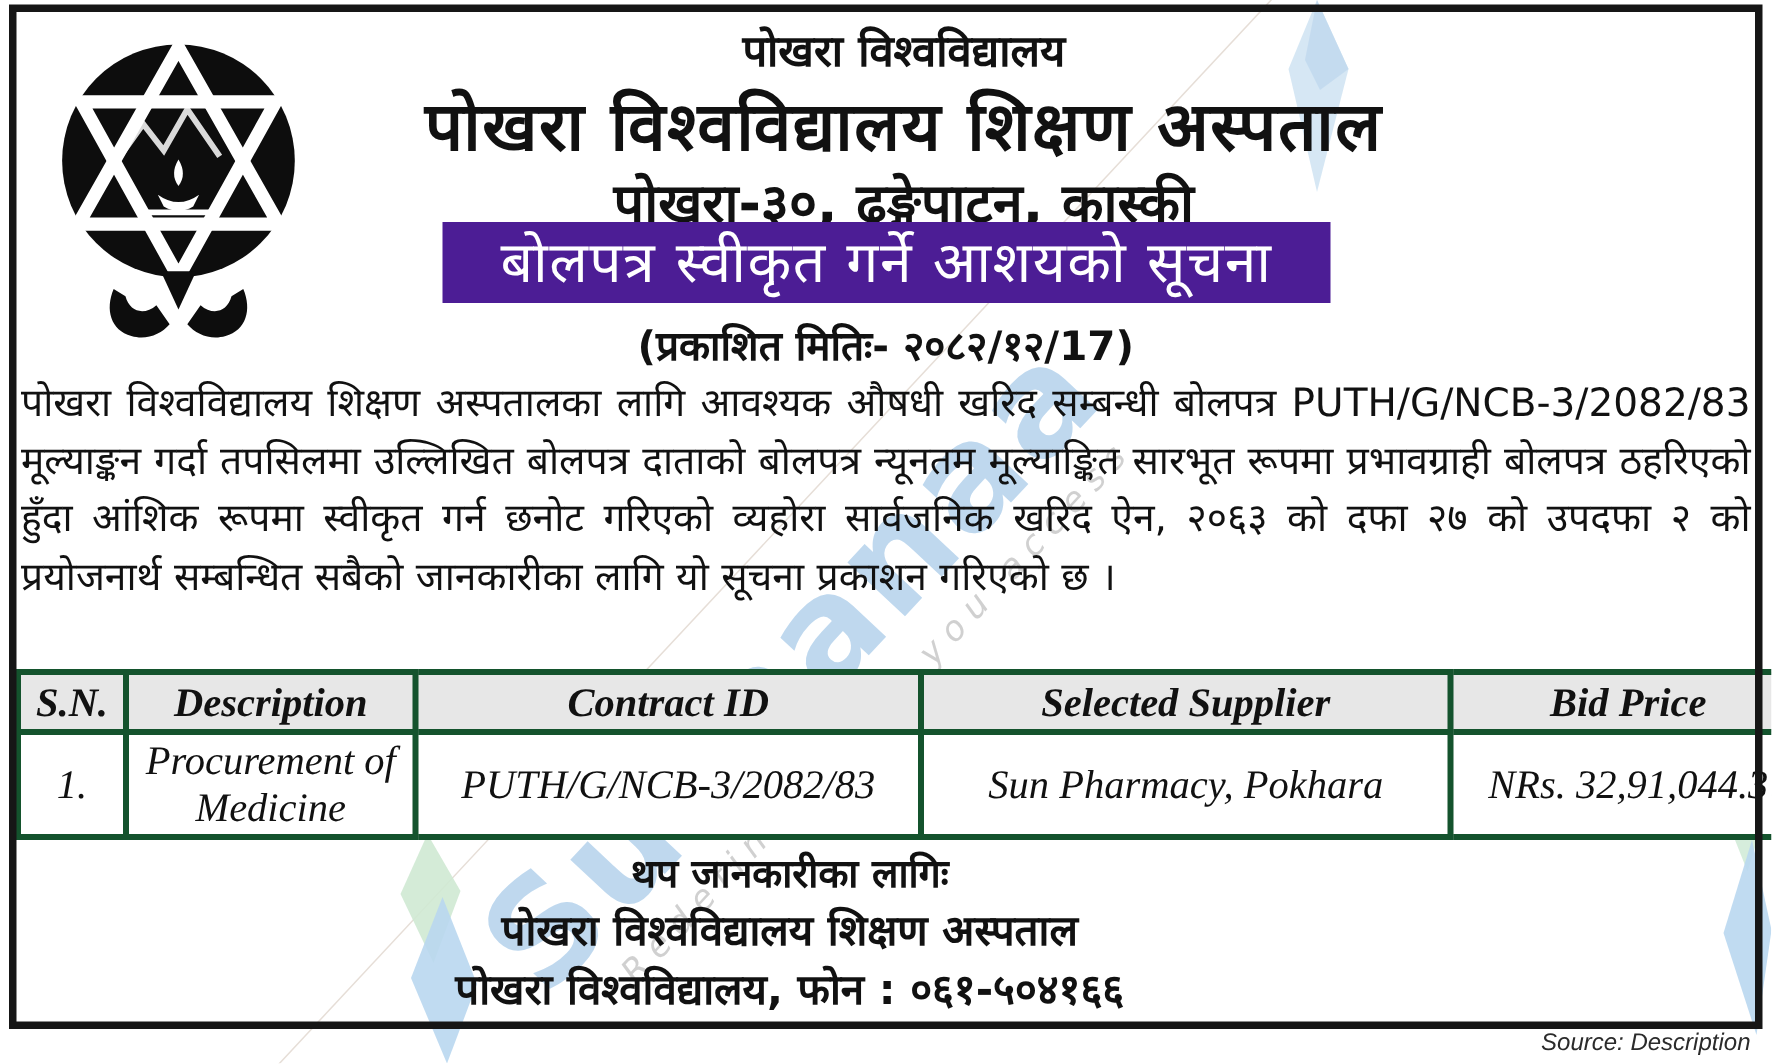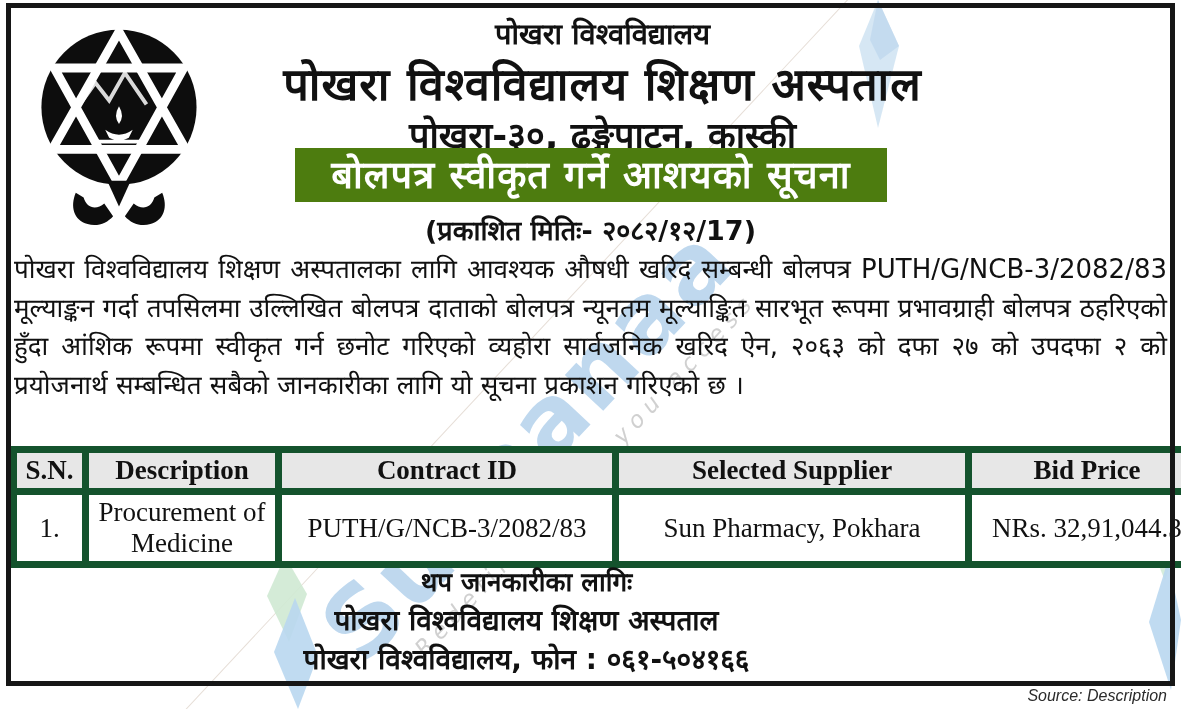--- a/index.html
+++ b/index.html
@@ -65,24 +65,24 @@
     z-index: 2;
   }
   .head-line { position: absolute; left: 0; width: 1181px; text-align: center; z-index: 2; font-weight: bold; padding-left: 24px; }
   .org-parent   { top: 13px;  font-size: 29px; }
   .org-name     { top: 52px;  font-size: 45px; letter-spacing: 1px; }
   .org-address  { top: 110px; font-size: 36px; }
   .banner {
     position: absolute;
     left: 295px; top: 148px;
     width: 592px; height: 54px;
-    background: #4d7c0f;
+    background: #4c1d95;
     color: #ffffff;
     font-size: 38px;
-    font-weight: bold;
+    font-weight: normal;
     text-align: center;
     line-height: 54px;
     letter-spacing: 1px;
     z-index: 2;
   }
   .pub-date {
     position: absolute;
     left: 0; top: 211px;
     width: 1181px;
     text-align: center;
@@ -102,24 +102,25 @@
   .notice-table {
     position: absolute;
     left: 10px; top: 446px;
     width: 1161px;
     border-collapse: collapse;
     table-layout: fixed;
     z-index: 2;
     font-family: "Liberation Serif", serif;
   }
   .notice-table th, .notice-table td {
-    border: 7px solid #14532d;
+    border: 4px solid #14532d;
     text-align: center;
     vertical-align: middle;
     padding: 2px 4px;
+    font-style: italic;
   }
   .notice-table th {
     background: #e7e7e7;
     font-size: 27px;
     font-weight: bold;
     height: 40px;
   }
   .notice-table td {
     background: #ffffff;
     font-size: 27px;

